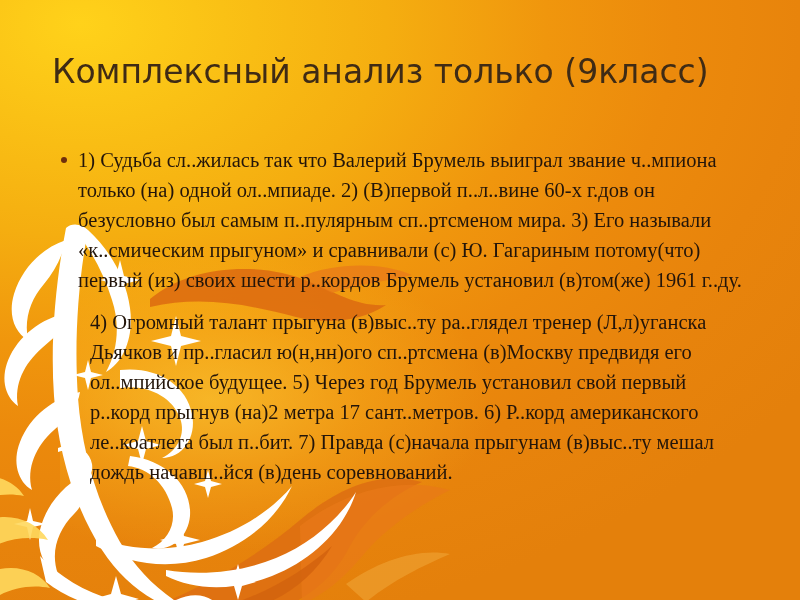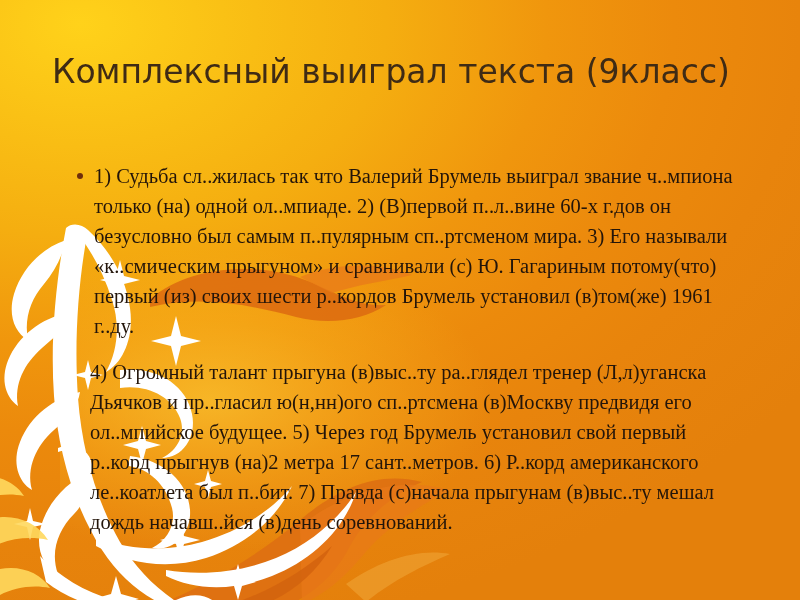--- a/index.html
+++ b/index.html
@@ -88,21 +88,21 @@
   .para {
     position: relative;
     font-family: "Liberation Serif", "DejaVu Serif", serif;
     font-size: 20.5px;
     line-height: 30px;
     color: #23150A;
     text-align: left;
   }
   #para-1 {
     padding-left: 22px;
-    margin: 16px;
+    margin: 0;
   }
   #bullet-1 {
     position: absolute;
     left: 5px;
     top: 12px;
     width: 6px;
     height: 6px;
     border-radius: 50%;
     background: #6E2E0C;
   }
@@ -176,21 +176,21 @@
       <path d="M238 250 l3 11 11 3 -11 3 -3 11 -3 -11 -11 -3 11 -3 Z"></path>
     </g>
 
     <g fill="#FFD95E" opacity="0.9">
       <path d="M16 300 C 40 292, 66 300, 78 320 C 60 316, 38 318, 20 328 Z"></path>
       <path d="M26 350 C 48 344, 70 352, 80 368 C 62 364, 42 368, 28 376 Z"></path>
       <path d="M0 258 C 22 252, 44 260, 54 276 C 36 272, 16 276, 2 284 Z"></path>
     </g>
   </svg>
 
-  <div id="title">Комплексный выиграл текста (9класс)</div>
+  <div id="title">Комплексный анализ только (9класс)</div>
 
   <div id="body-block">
 
     <div class="para" id="para-1">
       <span id="bullet-1"></span>
       <span>1) Судьба сл..жилась так что Валерий Брумель выиграл звание ч..мпиона только (на) одной ол..мпиаде. 2) (В)первой п..л..вине 60-х г.дов он безусловно был самым п..пулярным сп..ртсменом мира. 3) Его называли «к..смическим прыгуном» и сравнивали (с) Ю. Гагариным потому(что) первый (из) своих шести р..кордов Брумель установил (в)том(же) 1961 г..ду.</span>
     </div>
 
     <div class="para" id="para-2">
       <span>4) Огромный талант прыгуна (в)выс..ту ра..глядел тренер (Л,л)уганска Дьячков и пр..гласил ю(н,нн)ого сп..ртсмена (в)Москву предвидя его ол..мпийское будущее. 5) Через год Брумель установил свой первый р..корд прыгнув (на)2 метра 17 сант..метров. 6) Р..корд американского ле..коатлета был п..бит. 7) Правда (с)начала прыгунам (в)выс..ту мешал дождь начавш..йся (в)день соревнований.</span>

